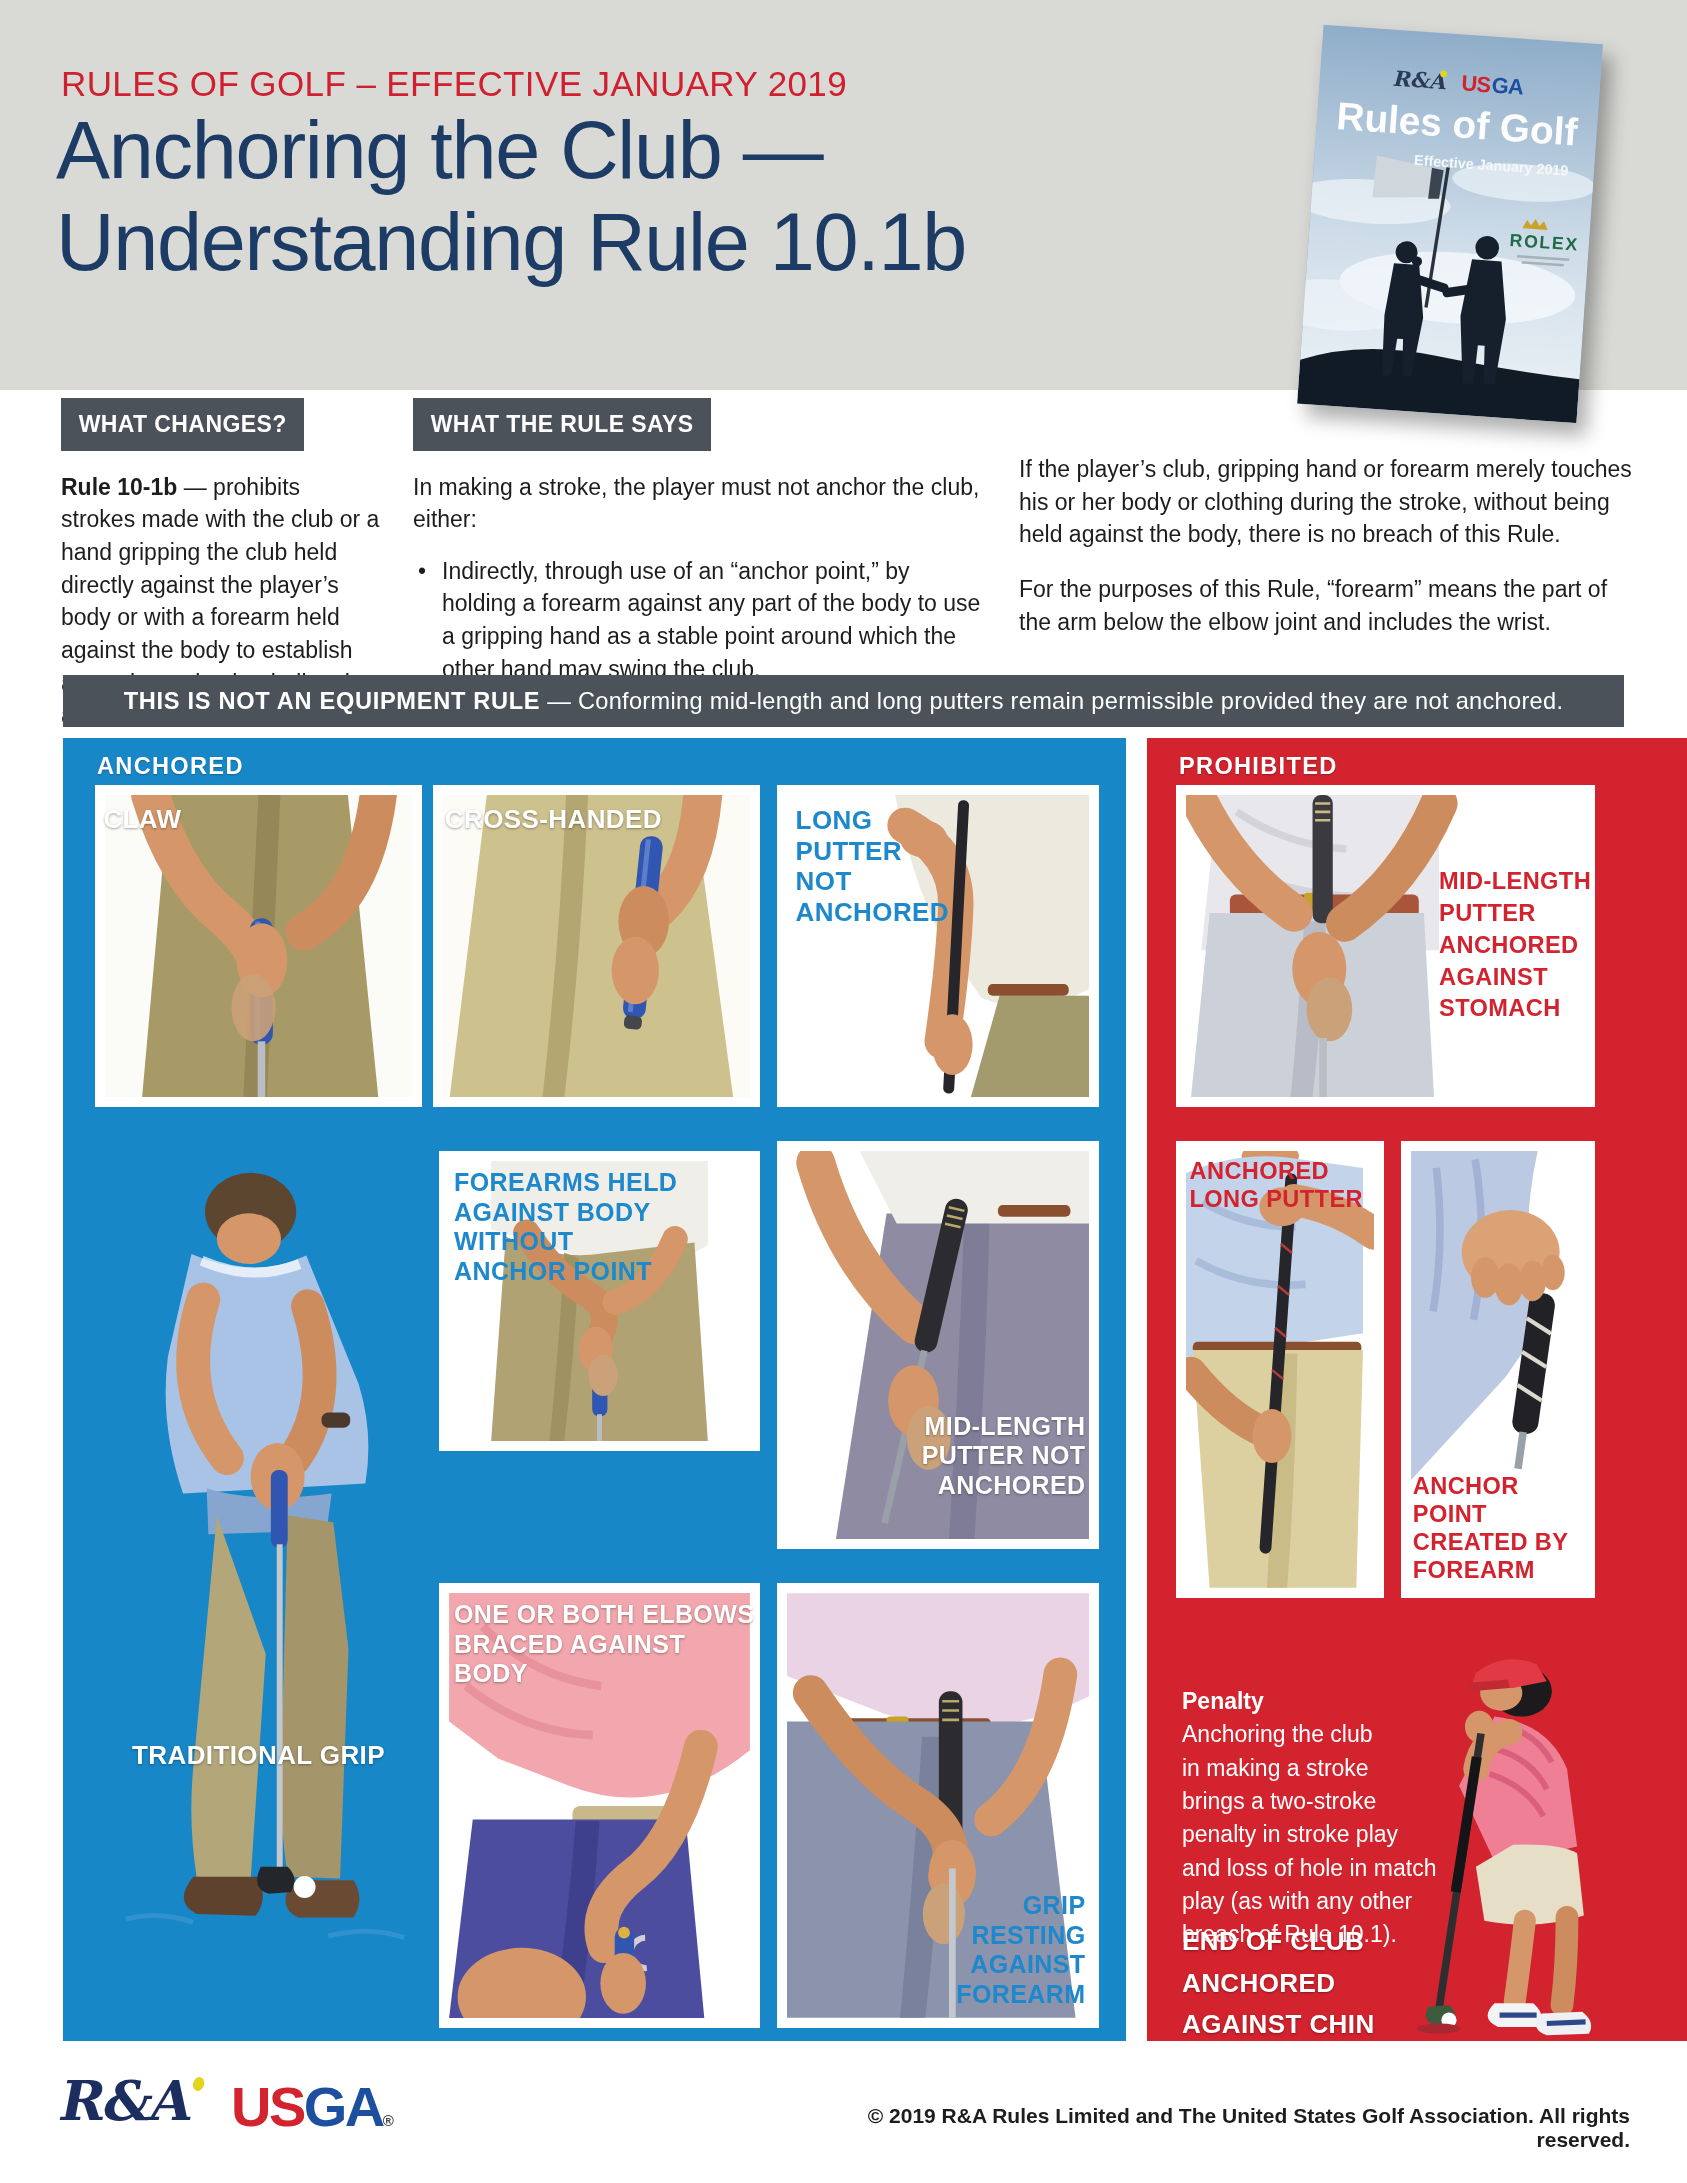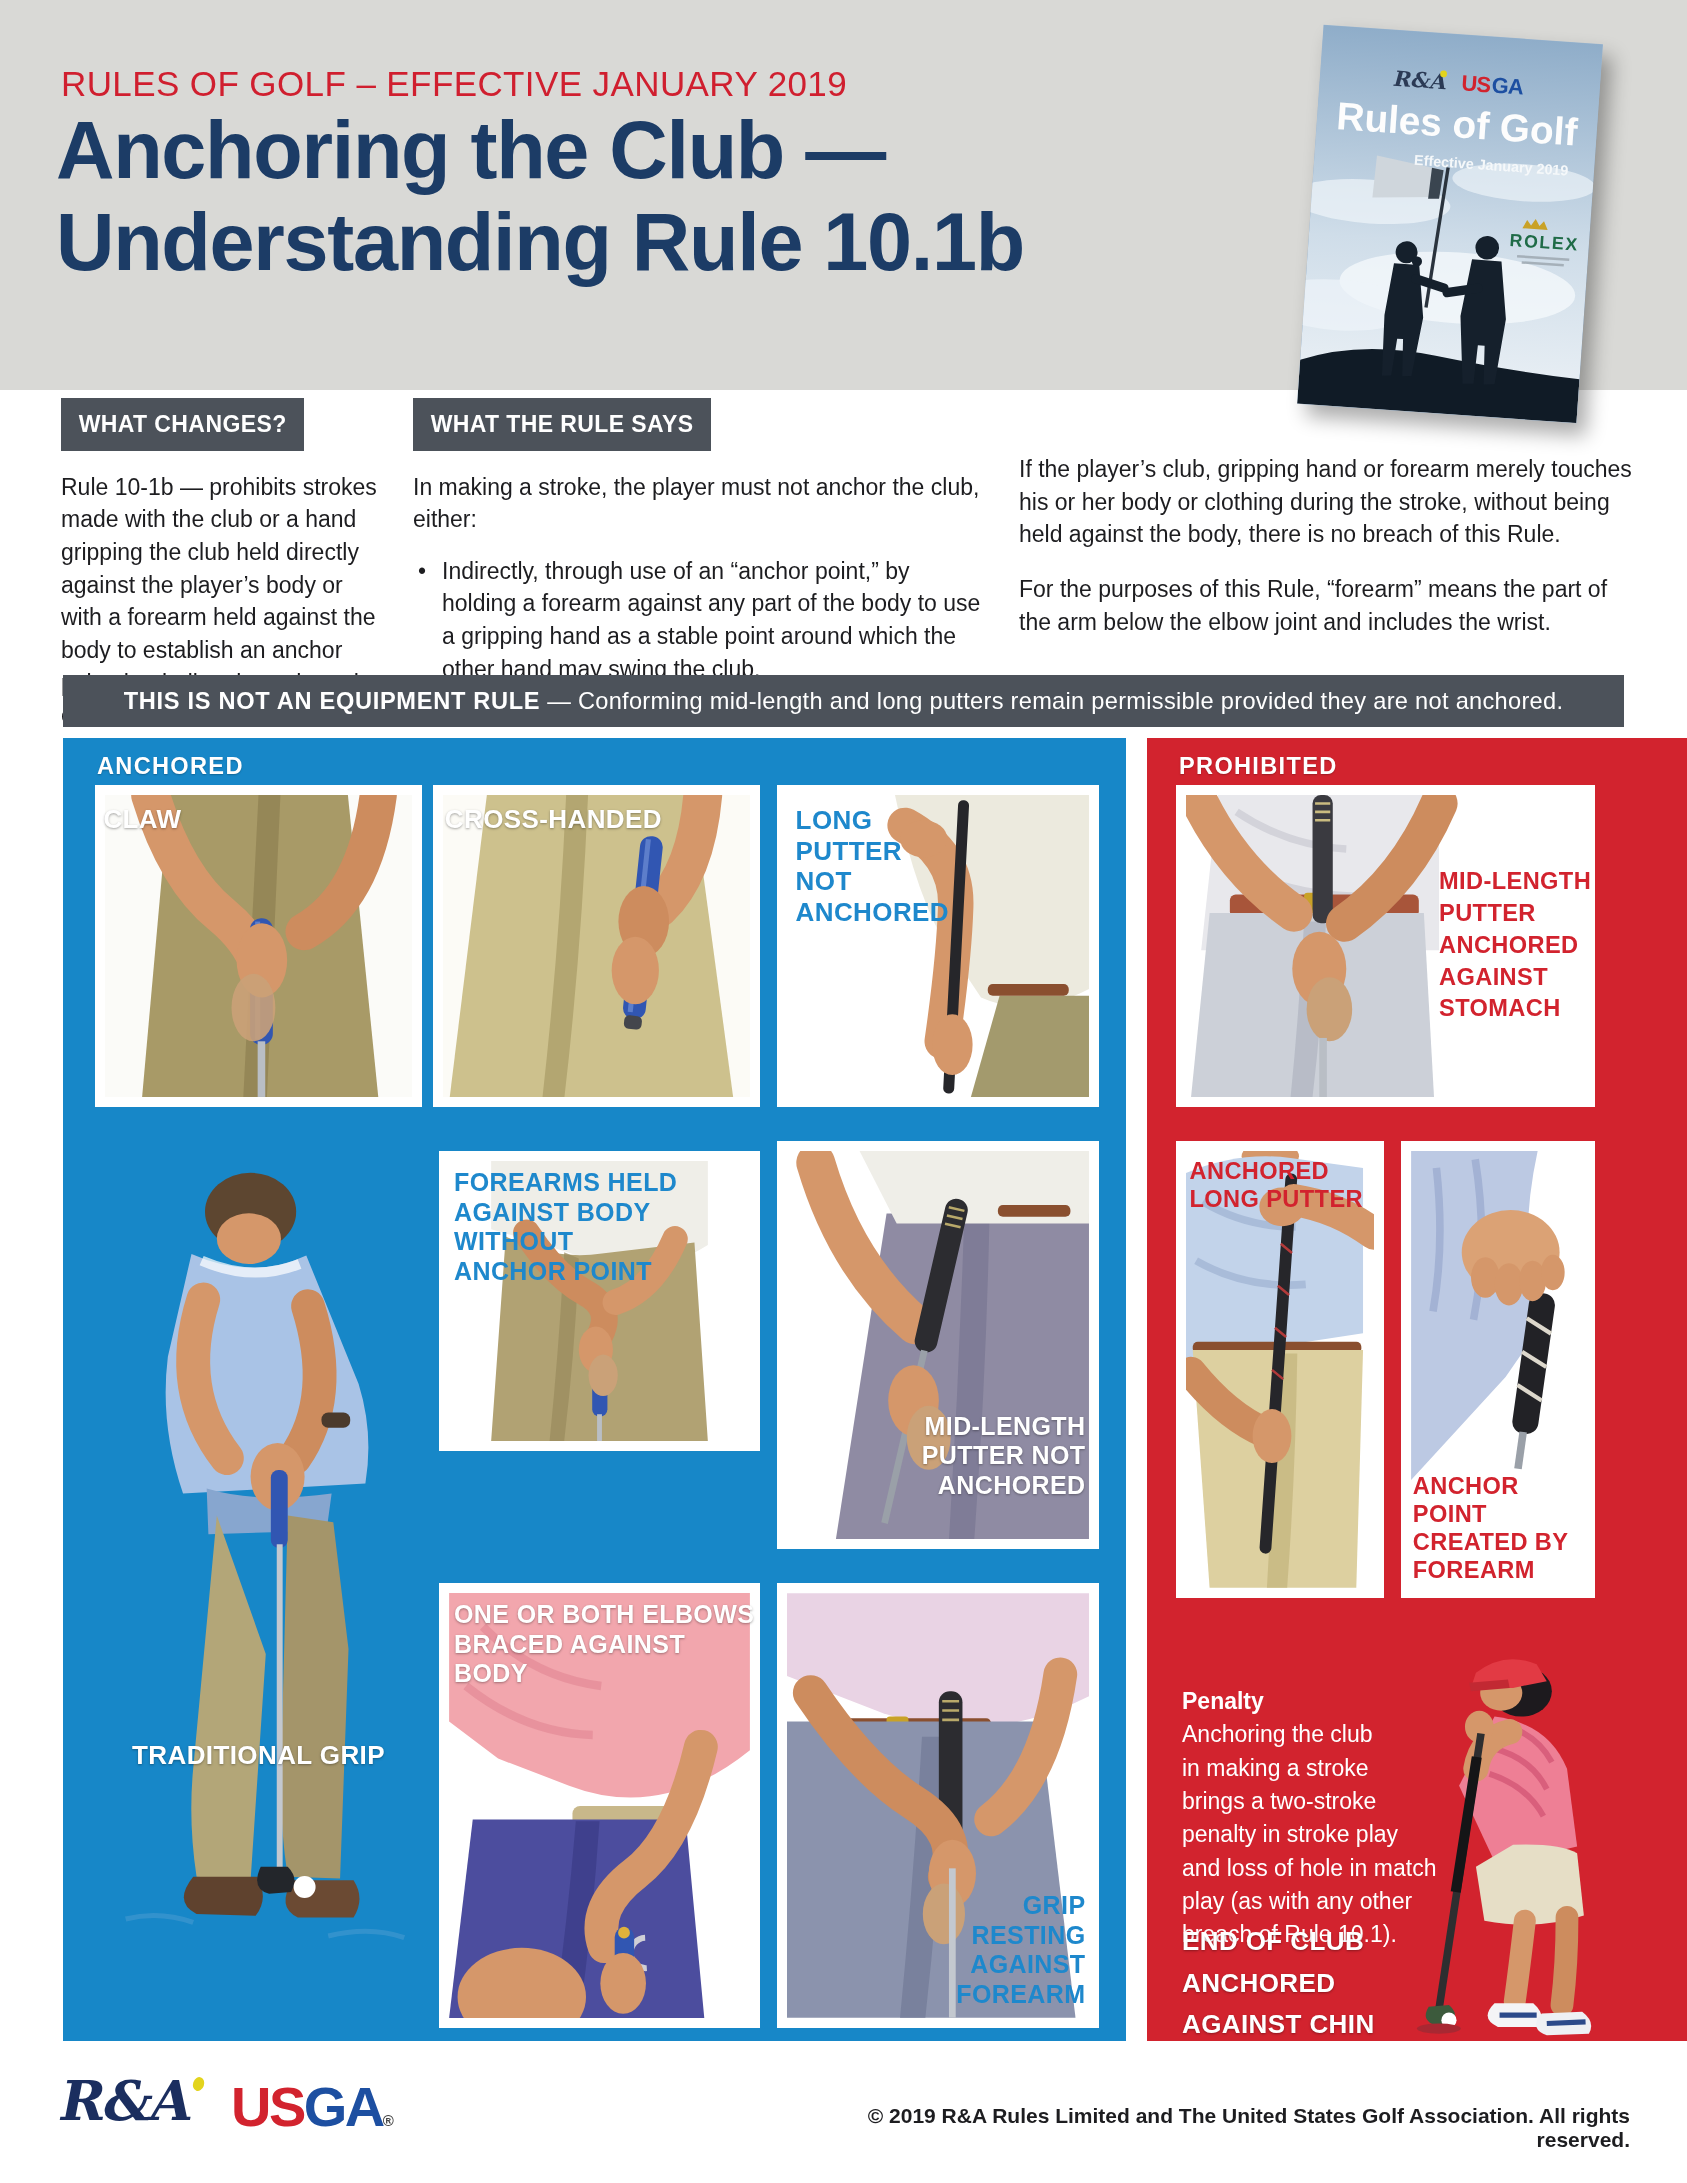--- a/index.html
+++ b/index.html
@@ -8,36 +8,36 @@
   }
   *{margin:0;padding:0;box-sizing:border-box}
   body{background:#fff;font-family:"Liberation Sans",sans-serif;}
   .page{position:relative;width:1687px;height:2183px;background:#fff;overflow:hidden}
   .abs{position:absolute}
   .pre{white-space:pre-line}
 
   
   .masthead{position:absolute;left:0;top:0;width:1687px;height:390px;background:#d9d9d6}
   .kicker{position:absolute;left:61px;top:64px;font-size:35px;font-weight:normal;color:var(--kicker);letter-spacing:0.4px}
-  .big-title{position:absolute;left:56px;top:105px;font-size:81px;font-weight:700;color:var(--navy);line-height:1.13;letter-spacing:-1.3px;white-space:pre-line}
+  .big-title{position:absolute;left:56px;top:105px;font-size:81px;font-weight:400;color:var(--navy);line-height:1.13;letter-spacing:-1.3px;white-space:pre-line}
 
   
   .cover{position:absolute;left:1310px;top:34px;width:280px;height:380px;transform:rotate(4deg);box-shadow:10px 11.8px 20px rgba(0,0,0,.33);background:#9db8d2}
   .cover svg{display:block;width:100%;height:100%}
 
   
   .badge{display:inline-block;background:var(--slate);color:#fff;font-weight:bold;font-size:23px;letter-spacing:0.4px;padding:10px 17.7px}
   .col{position:absolute;color:var(--ink);font-size:23px;line-height:1.42}
   .col p{margin-top:20px}
   .col1{left:61px;top:398px;width:319px}
   .col2{left:413px;top:398px;width:572px}
   .col3{left:1019px;top:449px;width:616px}
   .col3 p{margin-top:4px}
   .col3 p + p{margin-top:22px}
-  .lead{font-weight:normal}
+  .lead{font-weight:bold}
   .bullet{display:flex;margin-top:18.6px}
   .bullet .dot{flex:0 0 29px;padding-left:5px}
   .bullet .dot::before{content:"•"}
   .col2 .intro-line{margin-top:20px}
 
   
   .banner{position:absolute;left:63px;top:675px;width:1561px;height:52px;background:var(--slate);color:#fff;
     font-size:23.6px;text-align:center;line-height:52px;letter-spacing:0.3px}
   .banner b{letter-spacing:0.7px}
 

